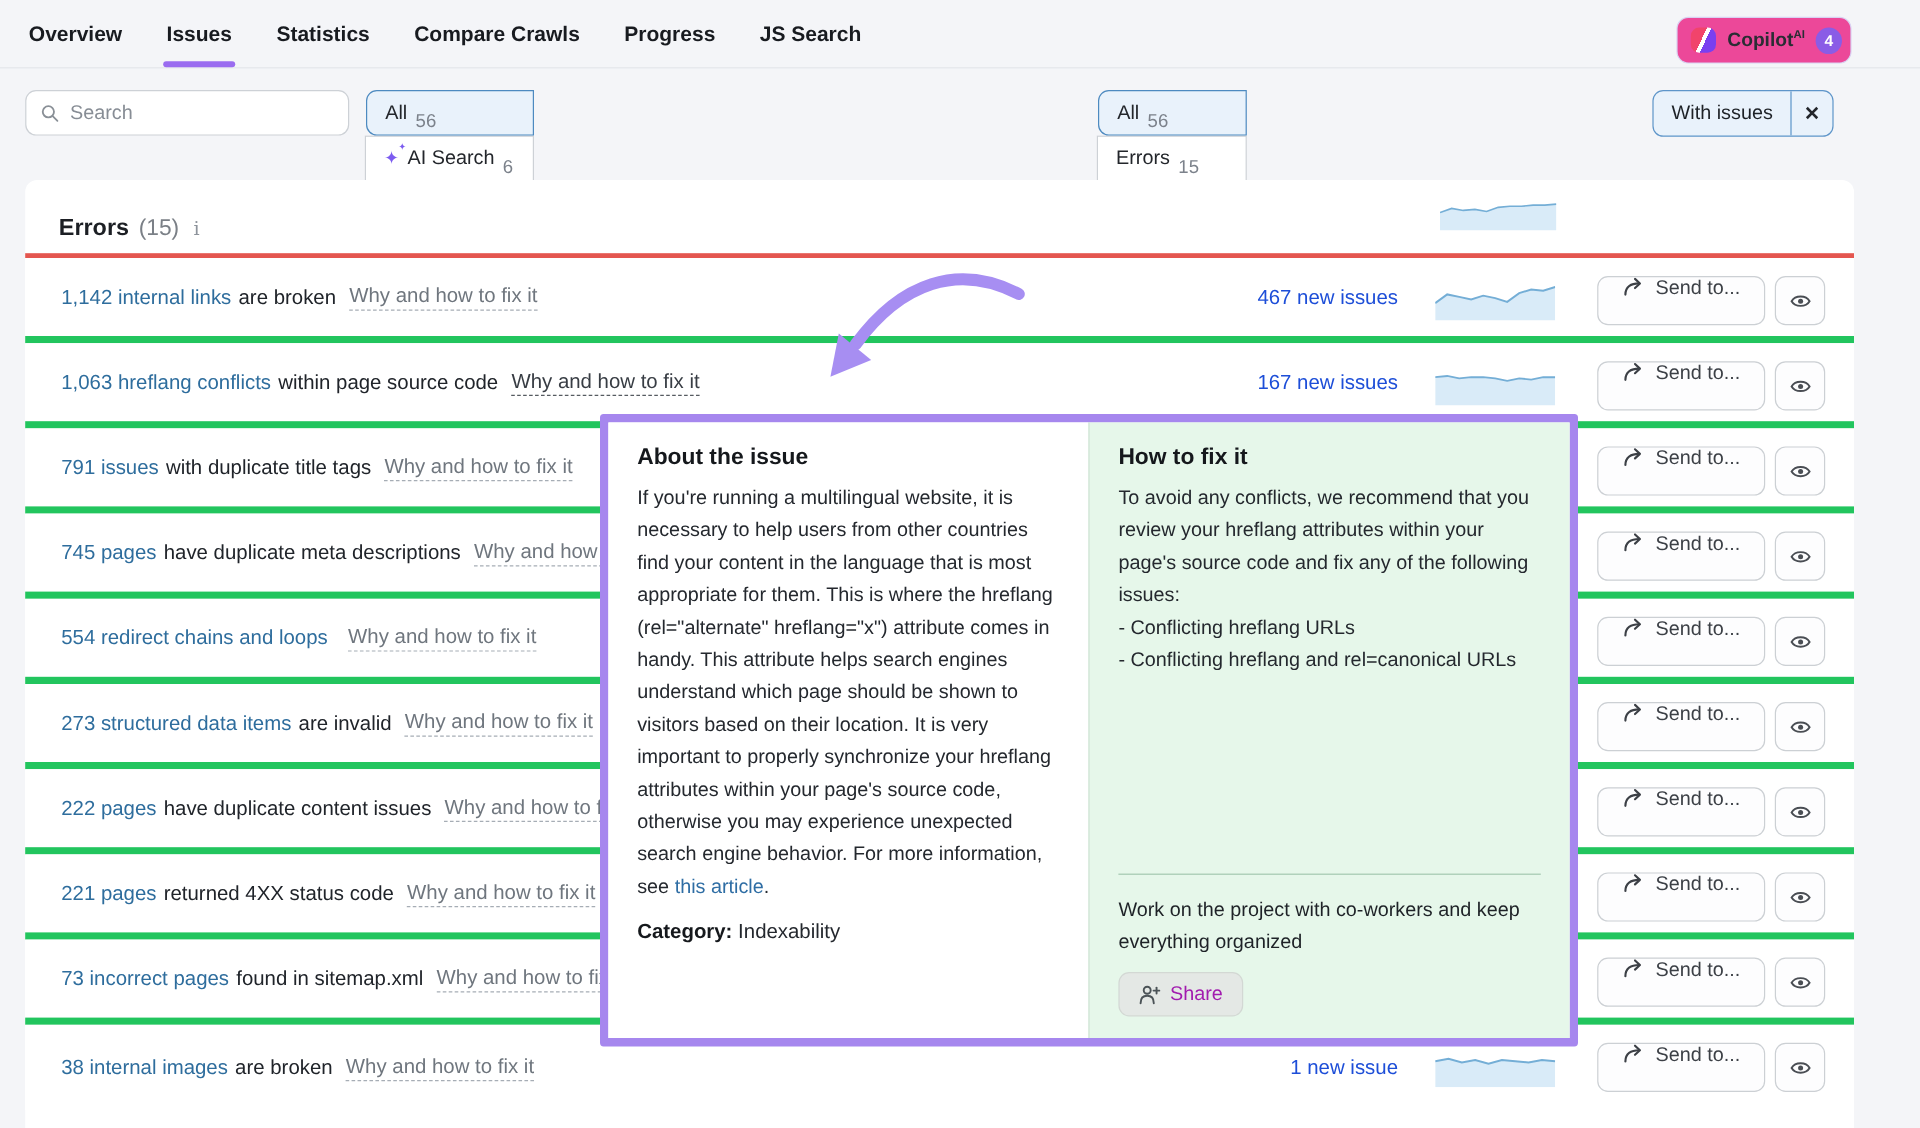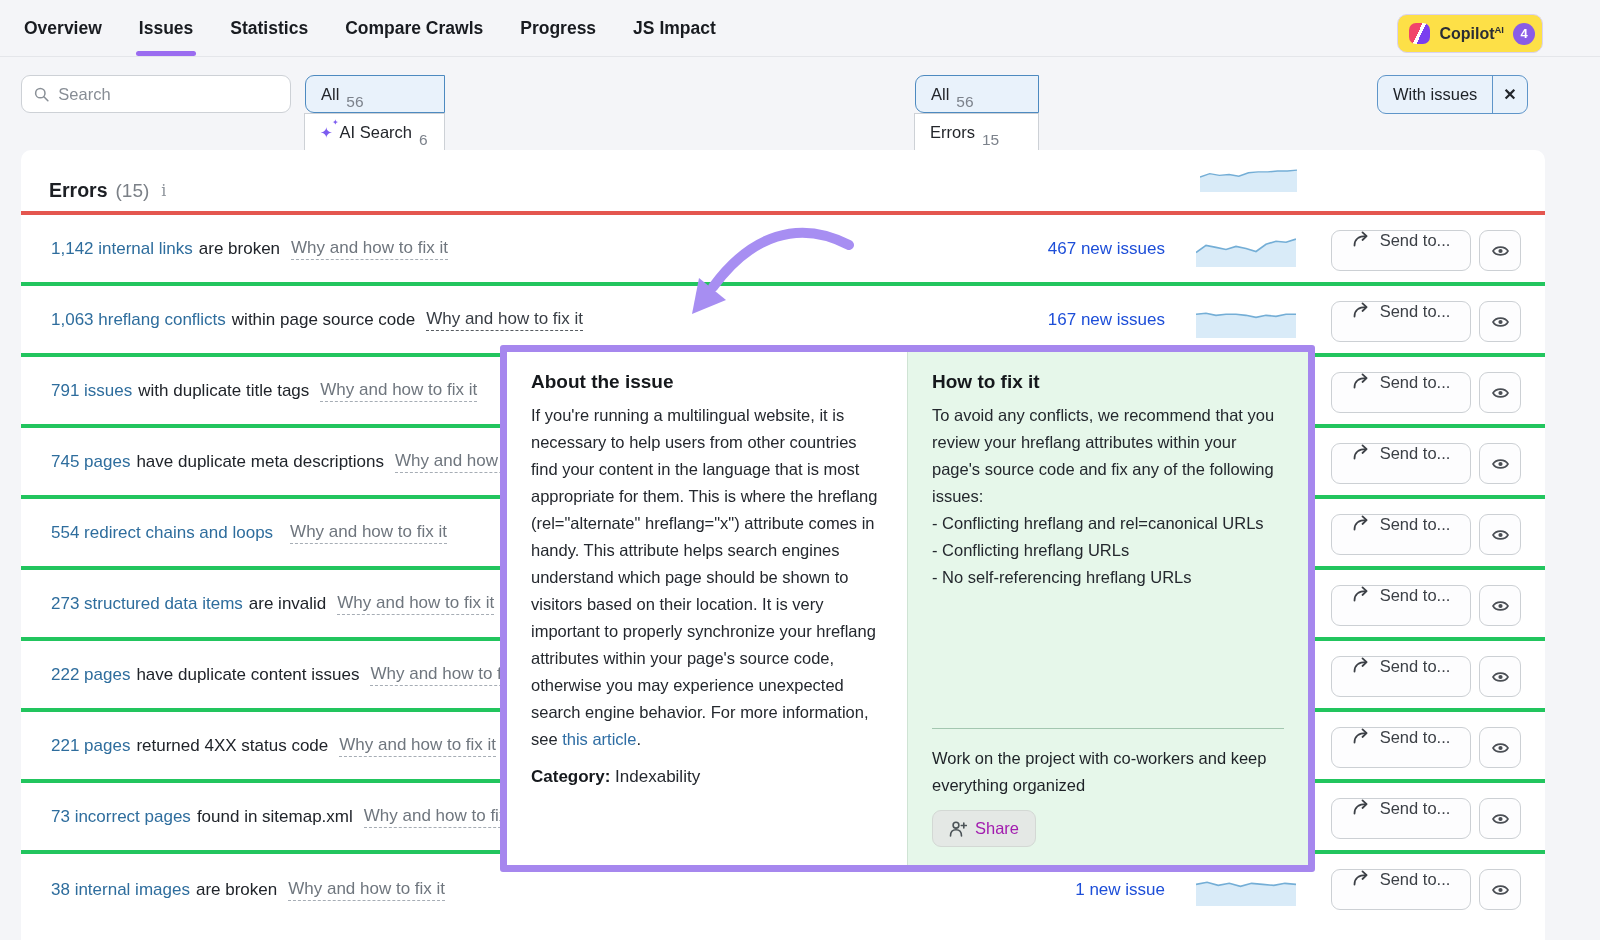--- a/index.html
+++ b/index.html
@@ -8,21 +8,21 @@
 
   
   .topnav { position:relative; height:57px; display:flex; align-items:center;
     padding-left:24px; gap:37px; border-bottom:1px solid #e4e6ea; background:#f4f5f8; }
   .nav-item { position:relative; height:100%; display:flex; align-items:center;
     font-size:17.5px; font-weight:600; color:#181b20; cursor:pointer; white-space:nowrap; }
   .nav-underline { position:absolute; left:-3px; right:-3px; bottom:0; height:5px;
     background:#9a6cf0; border-radius:3px; }
   .copilot-btn { position:absolute; right:57px; top:14px; height:39px;
     display:flex; align-items:center; gap:9px; padding:0 7px 0 11px;
-    background:#fde047; border:1px solid #d9d2f2; border-radius:10px; cursor:pointer; }
+    background:#ec4899; border:1px solid #d9d2f2; border-radius:10px; cursor:pointer; }
   .copilot-logo { width:21px; height:21px; border-radius:7px;
     background:linear-gradient(115deg,#f1446b 44%,#ffffff 44% 56%,#7a3ff0 56%); }
   .copilot-label { font-size:16px; font-weight:600; color:#2a2d34; }
   .copilot-label sup { font-size:9.5px; }
   .copilot-badge { width:22px; height:22px; border-radius:50%; background:#8a5ce6;
     color:#fff; font-size:13px; font-weight:700; display:flex; align-items:center; justify-content:center; }
 
   
   .filterbar { position:relative; height:68px; }
   .search-box { position:absolute; left:21px; top:18px; width:270px; height:38px;
@@ -55,21 +55,21 @@
   .errors-header { position:relative; height:61px; padding:20px 0 0 28px;
     display:flex; align-items:center; gap:8px; }
   .errors-title { font-size:19.5px; font-weight:700; color:#1c1f24; }
   .errors-count { font-size:19px; color:#7b8087; }
   .info-icon { font-family:"DejaVu Serif", serif; font-size:16px; color:#8d939b; padding-left:4px; cursor:pointer; }
   .header-spark { position:absolute; left:1179px; top:14px; width:97px; height:28px; }
   .red-line { height:4px; background:#e4564f; }
 
   
   .row { position:relative; height:71px; display:flex; align-items:center;
-    padding-left:30px; border-bottom:4px solid #22c55e; background:#fff; font-size:17px; }
+    padding-left:30px; border-bottom:6px solid #22c55e; background:#fff; font-size:17px; }
   .row:last-child { border-bottom:none; }
   .issue-link { color:#2e6d9d; cursor:pointer; white-space:nowrap; }
   .issue-text { color:#20242a; margin-left:6px; white-space:nowrap; }
   .why-link { margin-left:11px; color:#6f767e; border-bottom:1px dashed #a6adb5;
     cursor:pointer; white-space:nowrap; padding-bottom:1px; }
   .why-link.dark { color:#383d44; border-bottom-color:#565b61; }
   .new-issues { position:absolute; right:380px; color:#1d4ed8; cursor:pointer; white-space:nowrap; }
   .row-spark { position:absolute; left:1175px; top:19px; width:100px; height:33px; }
   .send-btn { position:absolute; left:1310px; top:15px; height:41px; width:140px;
     display:flex; justify-content:center; gap:9px;
@@ -115,21 +115,21 @@
   <div class="nav-item">
       <span>Statistics</span>
     </div>
   <div class="nav-item">
       <span>Compare Crawls</span>
     </div>
   <div class="nav-item">
       <span>Progress</span>
     </div>
   <div class="nav-item">
-      <span>JS Impact</span>
+      <span>JS Search</span>
     </div>
 
   <div class="copilot-btn">
     <span class="copilot-logo"></span>
     <span class="copilot-label"><span>Copilot</span><sup>AI</sup></span>
     <span class="copilot-badge">4</span>
   </div>
 </header>
 
 <div class="filterbar">
@@ -410,23 +410,22 @@
   <div class="popup-left">
     <h3>About the issue</h3>
     <p><span>If you're running a multilingual website, it is necessary to help users from other countries find your content in the language that is most appropriate for them. This is where the hreflang (rel="alternate" hreflang="x") attribute comes in handy. This attribute helps search engines understand which page should be shown to visitors based on their location. It is very important to properly synchronize your hreflang attributes within your page's source code, otherwise you may experience unexpected search engine behavior. For more information, see </span><span class="inline-link">this article</span><span>.</span></p>
     <div class="category-line">
       <b>Category:</b> <span>Indexability</span>
     </div>
   </div>
   <div class="popup-right">
     <h3>How to fix it</h3>
     <p>To avoid any conflicts, we recommend that you review your hreflang attributes within your page's source code and fix any of the following issues:</p>
+    <div class="fix-bullet">- Conflicting hreflang URLs</div>
     <div class="fix-bullet">- Conflicting hreflang and rel=canonical URLs</div>
-    <div class="fix-bullet">- Conflicting hreflang URLs</div>
-    <div class="fix-bullet">- No self-referencing hreflang URLs</div>
     <div class="spacer"></div>
     <div class="green-divider"></div>
     <div class="share-text">Work on the project with co-workers and keep everything organized</div>
     <div class="share-btn">
       <svg width="18" height="18" viewBox="0 0 18 18">
         <circle cx="7" cy="5.2" r="2.9" fill="none" stroke="#4b5357" stroke-width="1.6"></circle>
         <path d="M1.5 16 C1.5 11.5 4.2 9.8 7 9.8 C9.8 9.8 12.5 11.5 12.5 16" fill="none" stroke="#4b5357" stroke-width="1.6" stroke-linecap="round"></path>
         <line x1="14.8" y1="3" x2="14.8" y2="8" stroke="#4b5357" stroke-width="1.6" stroke-linecap="round"></line>
         <line x1="12.3" y1="5.5" x2="17.3" y2="5.5" stroke="#4b5357" stroke-width="1.6" stroke-linecap="round"></line>
       </svg>

